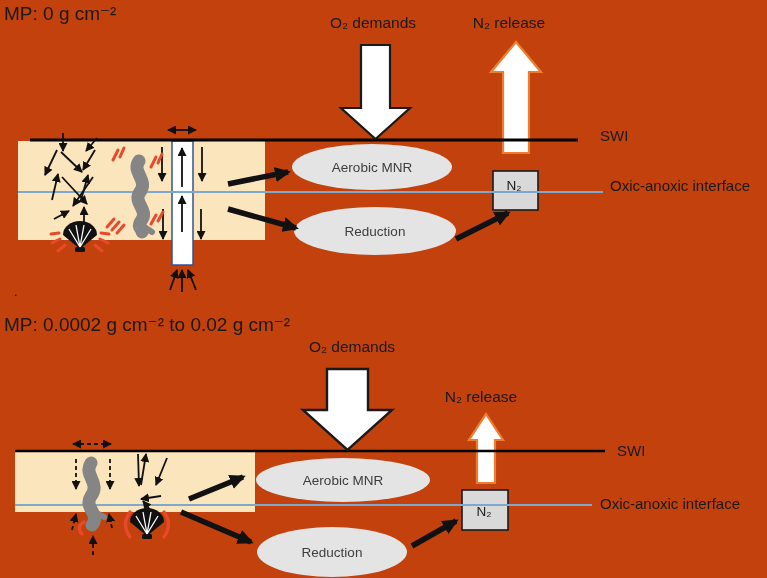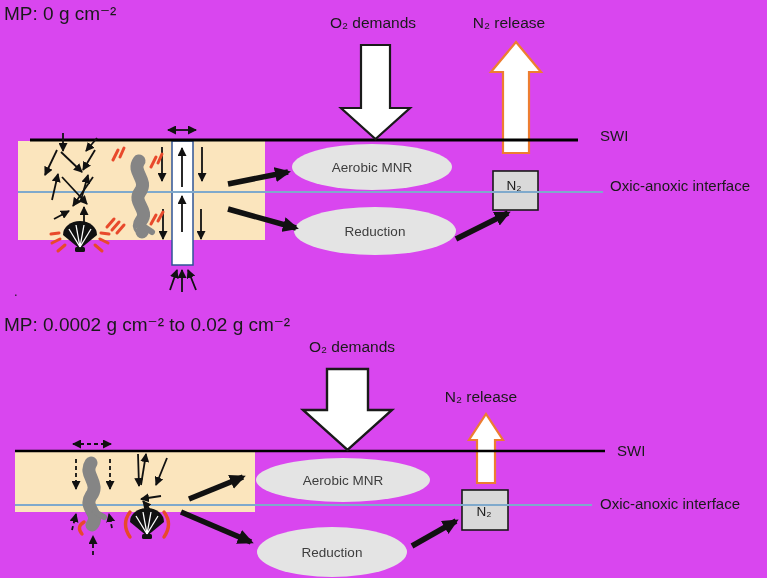--- a/index.html
+++ b/index.html
@@ -1,16 +1,16 @@
 <!DOCTYPE html>
 <html><head>
 <meta charset="utf-8">
 <style>
   html,body{margin:0;padding:0;background:#ffffff;}
-  .canvas{position:relative;width:767px;height:578px;background:#d946ef;overflow:hidden;
+  .canvas{position:relative;width:767px;height:578px;background:#c2410c;overflow:hidden;
           font-family:"Liberation Sans","DejaVu Sans",sans-serif;}
   svg text{font-family:"Liberation Sans","DejaVu Sans",sans-serif;fill:#1a1a1a;}
   .t-title{font-size:19px;}
   .t-label{font-size:15.5px;}
   .t-side{font-size:15px;}
   .t-ell{font-size:13.5px;fill:#3d3d3d;}
   .t-box{font-size:13.5px;}
   .thin{stroke:#111;stroke-width:1.8;fill:none;}
   .dash{stroke:#111;stroke-width:1.8;fill:none;stroke-dasharray:4 3;}
   .thick{stroke:#111;stroke-width:5.5;fill:none;}

